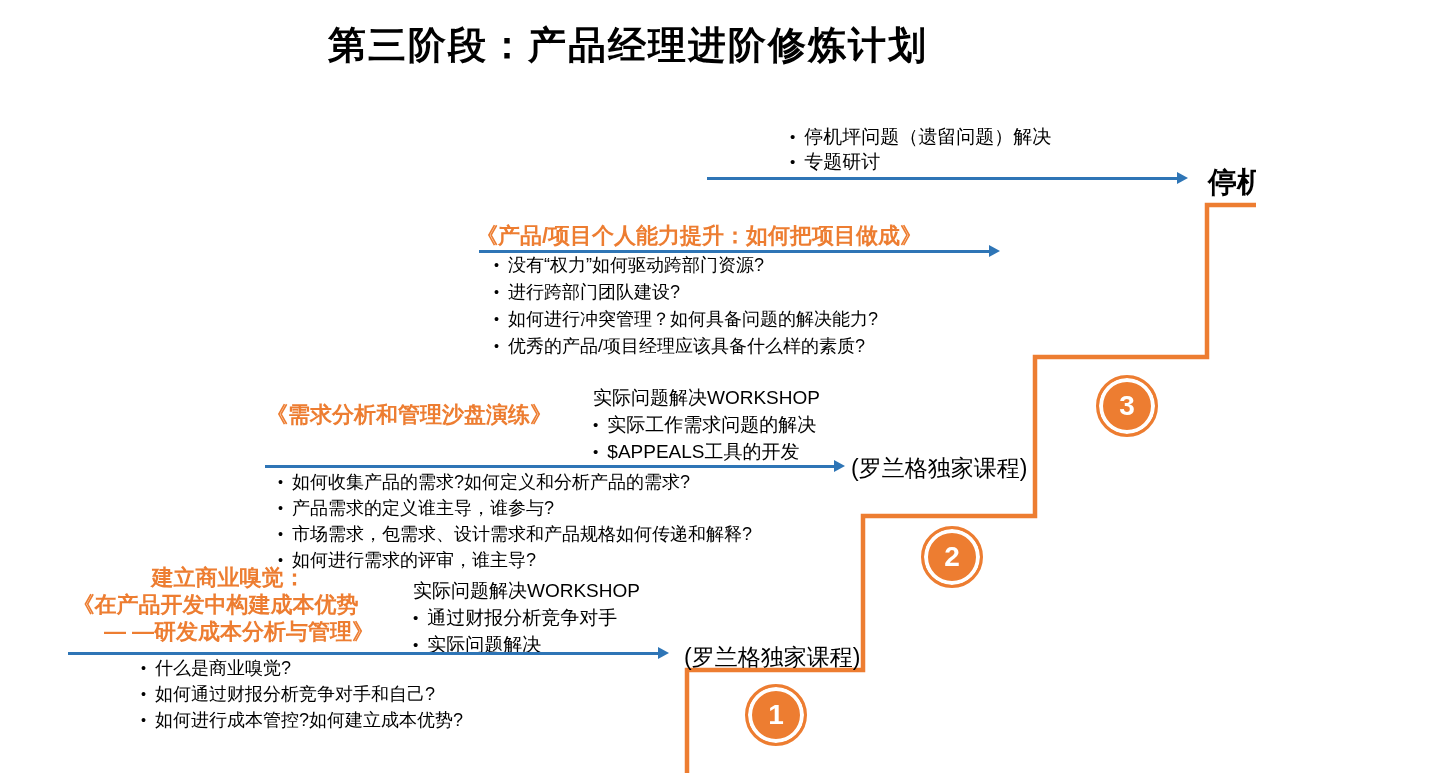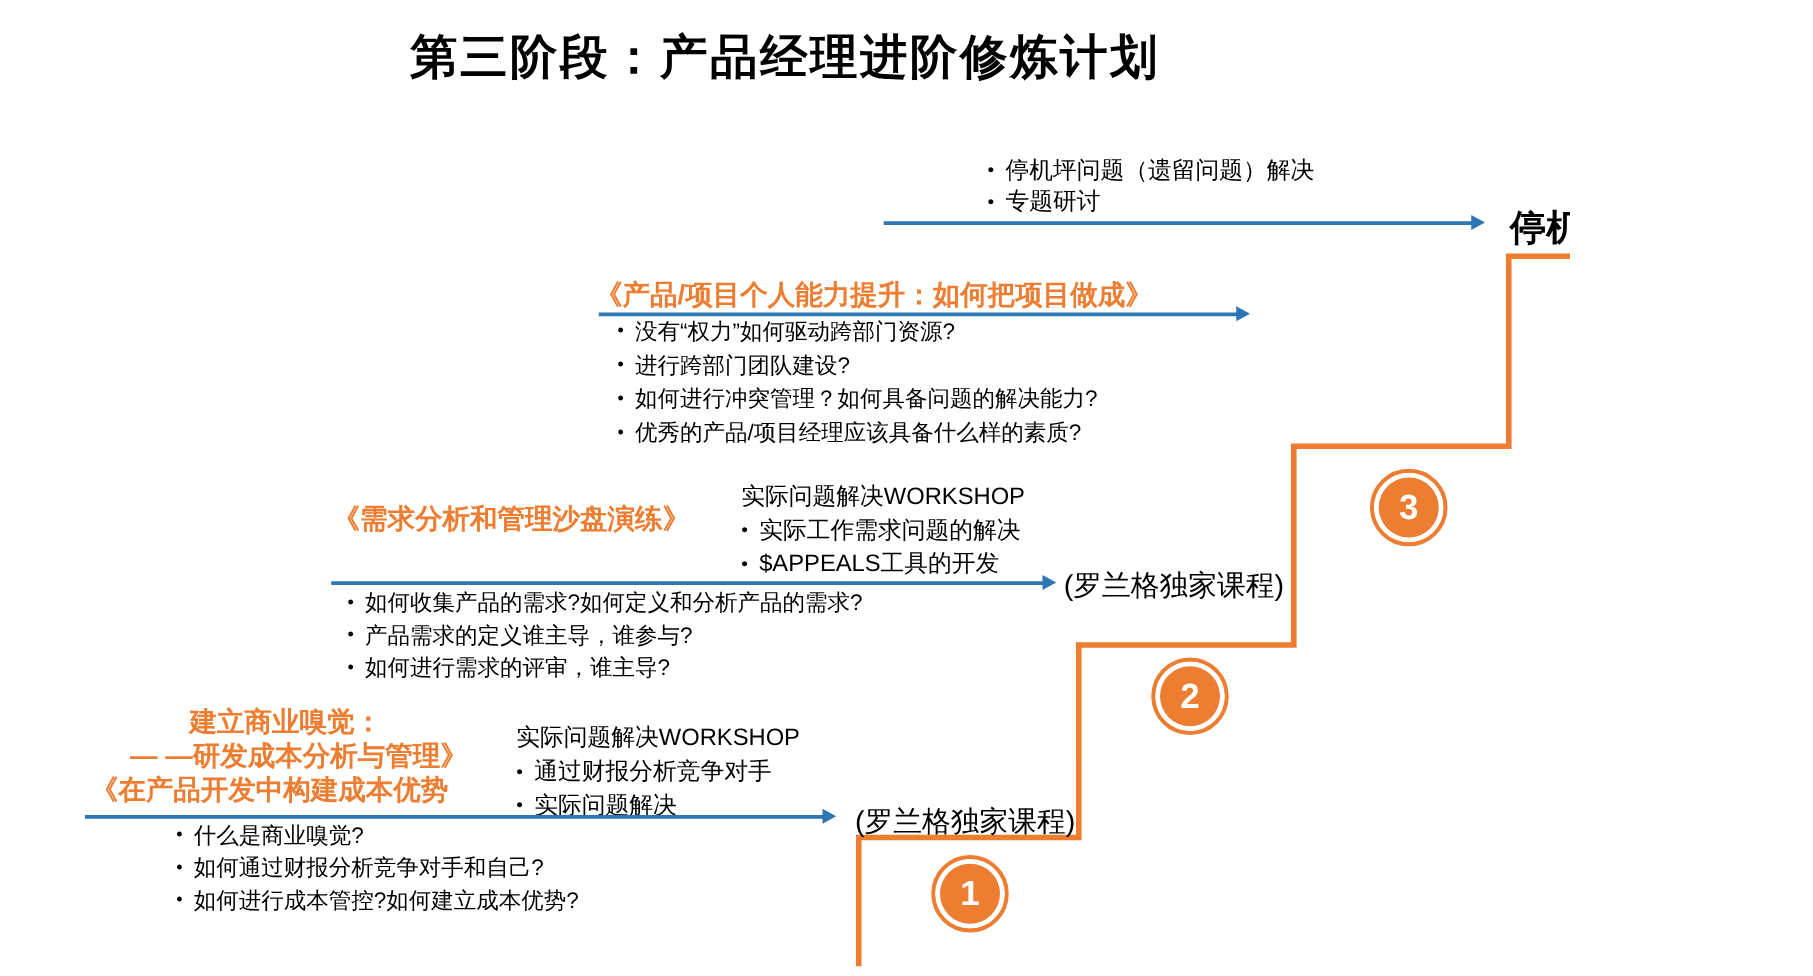--- a/index.html
+++ b/index.html
@@ -103,27 +103,28 @@
     <div class="bullet-item">$APPEALS工具的开发</div>
   </div>
   <div class="abs harrow" style="left:265px;top:460px;width:580px;">
     <span class="shaft"></span>
     <span class="head"></span>
   </div>
   <div class="abs tag" style="left:851px;top:453px;">(罗兰格独家课程)</div>
   <div class="abs bullets tight" style="left:278px;top:469px;">
     <div class="bullet-item">如何收集产品的需求?如何定义和分析产品的需求?</div>
     <div class="bullet-item">产品需求的定义谁主导，谁参与?</div>
+    <div class="bullet-item">市场需求，包需求、设计需求和产品规格如何传递和解释?</div>
     <div class="bullet-item">如何进行需求的评审，谁主导?</div>
   </div>
 
   <div class="abs orange-head" style="left:57px;top:564px;">
     <div class="hl" style="margin-left:26px;">建立商业嗅觉：</div>
+    <div class="hl">《在产品开发中构建成本优势</div>
     <div class="hl" style="margin-left:47px;">— —研发成本分析与管理》</div>
-    <div class="hl">《在产品开发中构建成本优势</div>
   </div>
   <div class="abs workshop" style="left:413px;top:577px;">
     <div class="ws-title">实际问题解决WORKSHOP</div>
     <div class="bullet-item">通过财报分析竞争对手</div>
     <div class="bullet-item">实际问题解决</div>
   </div>
   <div class="abs harrow" style="left:68px;top:647px;width:601px;">
     <span class="shaft"></span>
     <span class="head"></span>
   </div>

